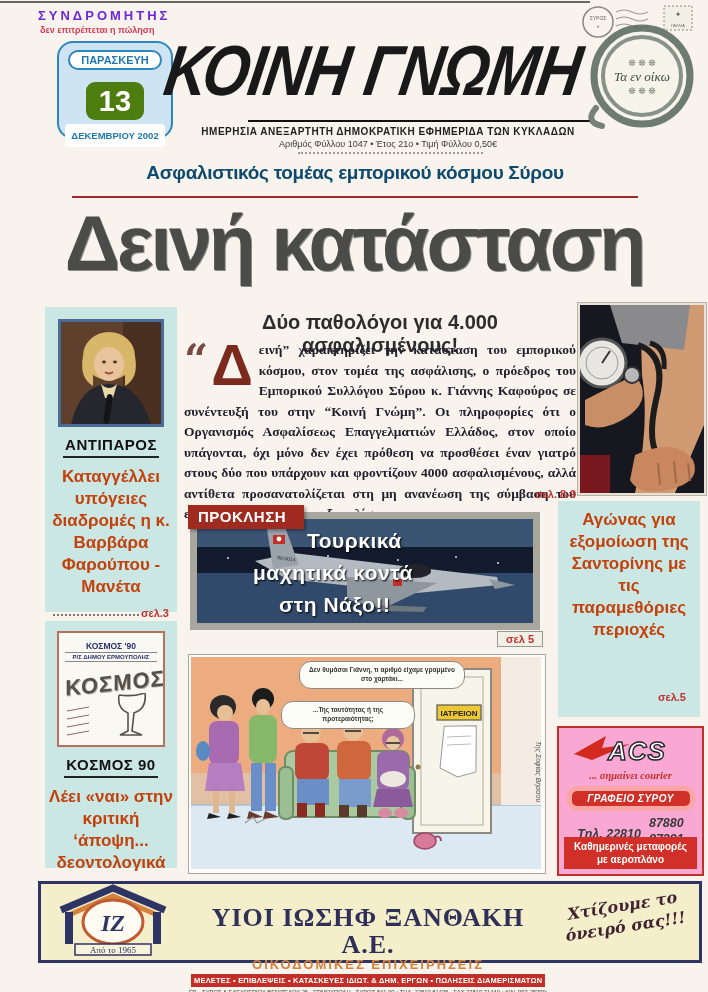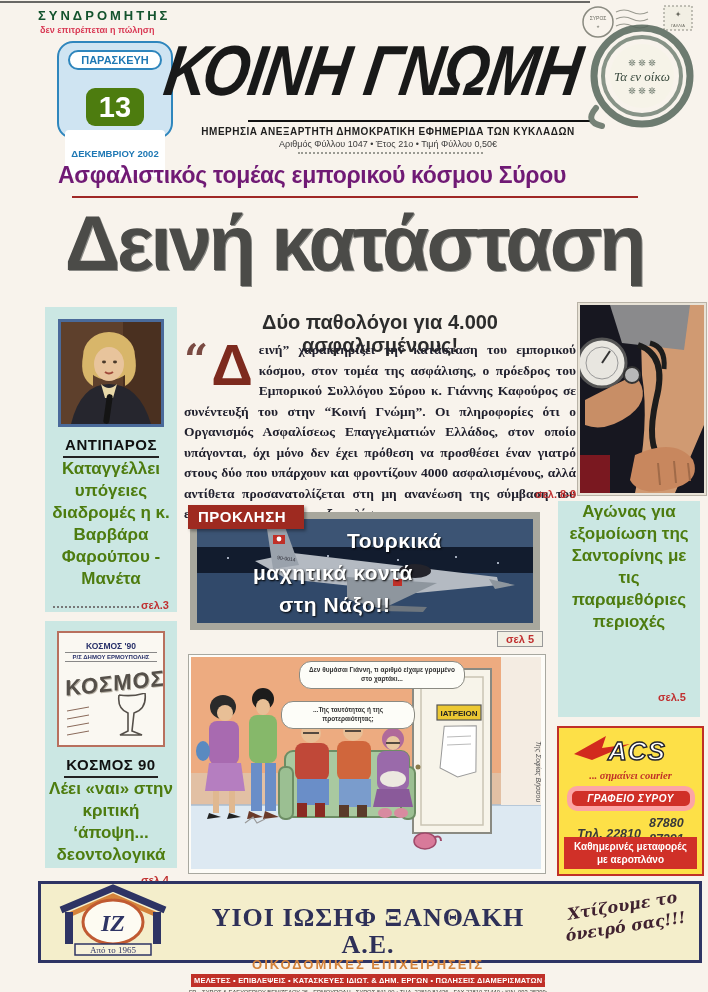--- a/index.html
+++ b/index.html
@@ -2,55 +2,55 @@
 <html><head>
 <meta charset="utf-8">
 <style>
   html,body{margin:0;padding:0;background:#e9e4db;}
   .page{position:relative;width:708px;height:992px;background:#f8f3ec;overflow:hidden;
         font-family:"Liberation Sans",sans-serif;color:#222;}
   .abs{position:absolute;}
   .topline{position:absolute;top:1px;left:0;width:590px;height:2px;background:#2c2c2c;opacity:.7;}
 
   
-  .subscriber-title{left:38px;top:8px;font-size:13px;font-weight:bold;letter-spacing:3px;color:#14532d;}
+  .subscriber-title{left:38px;top:8px;font-size:13px;font-weight:bold;letter-spacing:3px;color:#6d28d9;}
   .subscriber-note{left:40px;top:25px;font-size:9px;font-weight:bold;color:#d93a55;}
   .datebox{left:57px;top:41px;width:112px;height:94px;background:#cfe4f2;border:2px solid #2f86bd;border-radius:16px;text-align:center;}
-  .datebox .weekday{margin:7px auto 18px;width:90px;background:#fff;border:2px solid #2f86bd;border-radius:10px;color:#1e78b4;font-weight:bold;font-size:11px;padding:2px 0;}
+  .datebox .weekday{margin:7px auto 12px;width:90px;background:#fff;border:2px solid #2f86bd;border-radius:10px;color:#1e78b4;font-weight:bold;font-size:11px;padding:2px 0;}
   .datebox .day{margin:4px auto 0;width:58px;height:38px;background:#4d7c0f;color:#fff;border-radius:9px;font-size:29px;font-weight:bold;line-height:38px;}
-  .datebox .monthyear{margin:4px auto 0;width:100px;background:#fff;border-radius:4px;color:#1e78b4;font-weight:bold;font-size:9.5px;padding:18px 0;}
+  .datebox .monthyear{margin:4px auto 0;width:100px;background:#fff;border-radius:4px;color:#1e78b4;font-weight:bold;font-size:9.5px;padding:6px 0;}
   .masthead-title{left:172px;top:30px;width:430px;font-size:60px;font-weight:bold;font-style:italic;
       color:#191919;letter-spacing:-1px;white-space:nowrap;transform:skewX(-9deg) scaleY(1.18);transform-origin:left top;}
   .masthead-underline{left:248px;top:120px;width:342px;height:2px;background:#111;}
   .masthead-subtitle{left:178px;top:126px;width:420px;text-align:center;font-size:10px;font-weight:bold;letter-spacing:.5px;color:#1e1e1e;}
   .issue-line{left:178px;top:139px;width:420px;text-align:center;font-size:9px;color:#3a3a3a;}
   .issue-dotted{left:298px;top:152px;width:185px;border-top:2px dotted #9a9a92;}
 
   
-  .kicker{left:58px;top:162px;width:594px;font-size:23px;font-weight:bold;color:#701a75;letter-spacing:-.3px;}
+  .kicker{left:58px;top:162px;width:594px;text-align:center;font-size:19px;font-weight:bold;color:#0c4a6e;letter-spacing:-.3px;}
   .kicker-rule{left:72px;top:196px;width:566px;height:2px;background:#a02826;}
   .headline{left:0;top:197px;width:708px;text-align:center;font-size:77px;font-weight:bold;color:#4b4b48;
       letter-spacing:-3px;line-height:1.18;transform:scaleY(1.02);text-shadow:1px 1px 0 #8a8a86;}
   .deck{left:183px;top:311px;width:394px;text-align:center;font-size:20px;font-weight:bold;color:#2c2c2c;}
   .article{left:184px;top:340px;width:392px;font-family:"Liberation Serif",serif;font-weight:bold;
       font-size:13.5px;line-height:1.52;text-align:justify;color:#21212e;}
   .dropcap-wrap{float:left;display:flex;margin:2px 6px 0 0;}
   .openquote{font-size:42px;line-height:.9;color:#7a4a42;font-family:"DejaVu Serif",serif;margin-right:3px;}
   .dropcap{font-size:58px;line-height:.8;color:#7d2a1e;font-weight:bold;font-family:"Liberation Sans",sans-serif;}
   .lead-pageref{left:184px;top:488px;width:392px;text-align:right;font-size:11px;font-weight:bold;color:#c03030;}
   .lead-photo{left:578px;top:303px;width:124px;height:188px;border:2px solid #e8e2d6;box-shadow:0 0 0 1px #b8b2a6;}
 
   
   .cyanbox{background:#cbe7e3;text-align:center;}
   .box-antiparos{left:45px;top:307px;width:132px;height:305px;}
   .box-kosmos{left:45px;top:621px;width:132px;height:247px;}
   .box-santorini{left:558px;top:501px;width:142px;height:216px;}
   .section-head{display:inline-block;margin-top:9px;font-size:15px;font-weight:bold;color:#101010;
       border-bottom:2px solid #222;padding:0 2px 3px;letter-spacing:.5px;}
-  .cyan-text{padding:0 4px;font-size:17px;font-weight:bold;color:#4d7c0f;line-height:1.3;}
+  .cyan-text{margin-top:8px;padding:0 4px;font-size:17px;font-weight:bold;color:#c2410c;line-height:1.3;}
   .leader-row{display:flex;align-items:flex-end;margin:8px 8px 0;}
   .leader-dots{flex:1;border-bottom:2px dotted #777;margin-bottom:3px;}
   .leader-ref{font-size:11px;font-weight:bold;color:#c03030;margin-left:2px;}
   .photo-frame{margin:12px auto 0;width:100px;height:102px;border:3px solid #4a6a9a;box-shadow:inset 0 0 0 2px #fff;background:#5a3e2c;}
   .kosmos-cover{margin:10px auto 0;width:104px;height:112px;background:#faf8f2;border:2px solid #b8705e;position:relative;overflow:hidden;}
   .kc-title{margin-top:8px;font-size:8.5px;font-weight:bold;color:#27306a;}
   .kc-sub{font-size:6px;font-weight:bold;color:#27306a;border-top:1px solid #888;border-bottom:1px solid #888;margin:1px 6px;padding:1px 0;}
   .kc-word{position:absolute;left:6px;top:38px;width:92px;font-size:22px;font-weight:bold;color:#55504a;
       transform:rotate(-6deg) skewX(-6deg);letter-spacing:1px;text-shadow:1px 1px 0 #b8b2a6;}
   .santorini-ref{position:absolute;right:14px;bottom:14px;font-size:11px;font-weight:bold;color:#c03030;}
@@ -65,21 +65,21 @@
 
   
   .cartoon{left:188px;top:654px;width:356px;height:218px;background:#fdfcf8;border:1px solid #a8a8a0;}
   .bubble{position:absolute;background:#fdfdf8;border:1px solid #8a8a82;border-radius:12px;
       font-size:6.5px;font-weight:bold;color:#333;text-align:center;padding:4px 7px;line-height:1.35;}
   .bubble1{left:110px;top:6px;width:150px;}
   .bubble2{left:92px;top:46px;width:118px;}
   .cartoon-sig{position:absolute;right:3px;top:86px;writing-mode:vertical-rl;font-size:7px;color:#555;font-style:italic;}
 
   
-  .acs{left:557px;top:726px;width:143px;height:146px;background:#fde047;border:2px solid #c03028;text-align:center;}
+  .acs{left:557px;top:726px;width:143px;height:146px;background:#f9a8d4;border:2px solid #c03028;text-align:center;}
   .acs-tagline{font-family:"Liberation Serif",serif;font-style:italic;font-weight:bold;font-size:10.5px;color:#c03028;margin-top:-2px;}
   .acs-office{margin:5px auto 0;width:118px;background:#d03028;border:5px solid #fca5a5;border-radius:10px;
       color:#fff;font-style:italic;font-weight:bold;font-size:10px;padding:2px 0;letter-spacing:.5px;}
   .acs-phones{display:flex;justify-content:center;margin-top:4px;font-style:italic;font-weight:bold;color:#3a3a3a;}
   .acs-tel-label{font-size:12.5px;margin-top:12px;}
   .acs-fax-label{font-size:11px;text-align:right;margin-top:2px;}
   .acs-nums{margin-left:8px;text-align:left;font-size:12.5px;line-height:1.3;}
   .acs-footer{position:absolute;left:5px;right:5px;bottom:5px;background:#d03028;color:#fff;
       font-weight:bold;font-size:10px;line-height:1.3;padding:3px 8px;}
 
@@ -212,21 +212,21 @@
         <rect x="76" y="16" width="12" height="9" fill="#c03028"></rect>
         <circle cx="82" cy="20" r="2.4" fill="#fff"></circle>
         <text x="80" y="40" font-size="5" fill="#2a2a34" transform="rotate(8 80 40)">90-0014</text>
         <polygon points="150,58 240,64 185,90 150,80" fill="#8e969e"></polygon>
         <ellipse cx="218" cy="52" rx="16" ry="7" fill="#23232b"></ellipse>
         <polygon points="292,60 318,66 298,70" fill="#8e969e"></polygon>
         <polygon points="180,86 230,88 226,93 184,92" fill="#6e767e"></polygon>
         <rect x="196" y="60" width="9" height="7" fill="#c03028"></rect>
       </g>
     </svg>
-    <div class="prov-caption" style="left:110px;top:10px;margin-left:40px;">Τουρκικά</div>
+    <div class="prov-caption" style="left:110px;top:10px;">Τουρκικά</div>
     <div class="prov-caption" style="left:56px;top:42px;">μαχητικά κοντά</div>
     <div class="prov-caption" style="left:82px;top:74px;">στη Νάξο!!</div>
   </div>
   <div class="abs prov-badge">σελ 5</div>
 
   <div class="abs cyanbox box-santorini">
     <div class="cyan-text">Αγώνας για εξομοίωση της Σαντορίνης με τις παραμεθόριες περιοχές</div>
     <div class="santorini-ref">σελ.5</div>
   </div>
 

